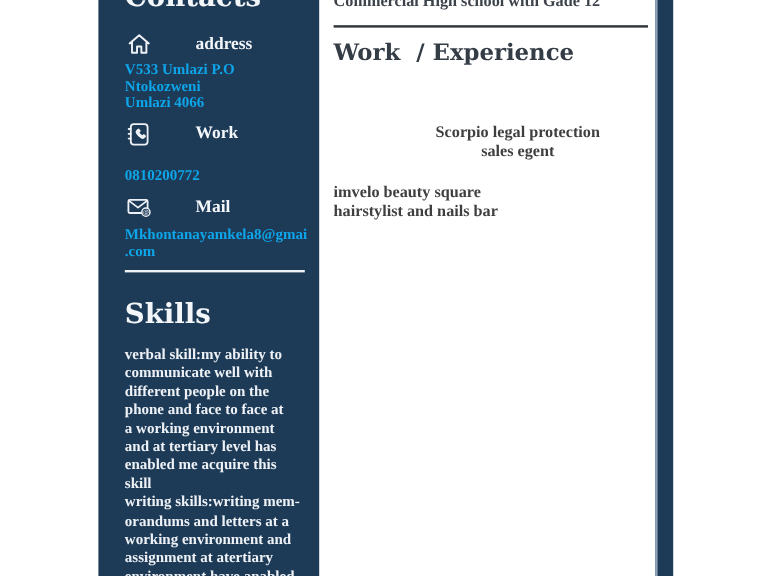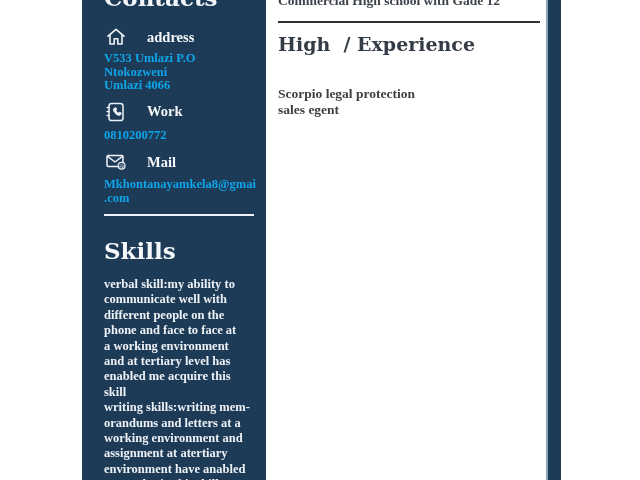--- a/index.html
+++ b/index.html
@@ -24,39 +24,39 @@
   .sidebar-title {
     font-family: "DejaVu Serif", "Liberation Serif", serif;
     font-weight: 700;
     font-size: 23px;
     line-height: 24px;
     margin-top: -14px;
     color: #f4f7fa;
     white-space: pre;
   }
   .contact-row {
-    display: flex; align-items: center; gap: 19px;
+    display: flex; align-items: center; gap: 35px;
     margin-top: 15px;
   }
   .contact-row.phone { margin-top: 7px; }
   .contact-row.mail  { margin-top: 8px; }
   .contact-label {
     font-weight: 700;
     font-size: 14.5px;
     color: #f4f7fa;
   }
   .contact-value {
     margin-top: 3px;
     font-weight: 700;
     font-size: 12.5px;
     line-height: 13.5px;
     white-space: pre-line;
     color: #0ea5e9;
   }
-  .contact-value.phone { margin-top: 5px; }
+  .contact-value.phone { margin-top: 16px; }
   .contact-value.mail  { margin-top: 4px; }
   .icon-box { width: 24px; height: 24px; flex: 0 0 24px; }
   .icon-box svg { display: block; }
 
   .sidebar-divider {
     margin-top: 9px;
     width: 150px; height: 2px;
     background: #eef2f6;
   }
   .skills-title {
@@ -107,21 +107,21 @@
     color: #343c46;
     white-space: pre;
   }
   .work-entry {
     font-weight: 700;
     font-size: 13.5px;
     line-height: 15.5px;
     color: #3f3f3f;
     white-space: pre-line;
   }
-  .work-entry.first  { margin-top: 30px; }
+  .work-entry.first  { margin-top: 46px; text-align: center; }
   .work-entry.second { margin-top: 19px; }
 
   
   .right-strip {
     position: absolute; left: 546px; top: 0;
     width: 15px; height: 480px;
     background: #1d3a57;
     border-left: 2px solid #8fa5ba;
     box-sizing: border-box;
   }
@@ -193,22 +193,24 @@
 me to obtain this skill.
 interpersonal skill: my
 ability to speak,write and</div>
   </aside>
 
   <main class="main">
     <div class="education-line">Commercial High school with Gade 12</div>
 
     <div class="main-divider"></div>
 
-    <div class="work-title">High  / Experience</div>
+    <div class="work-title">Work  / Experience</div>
 
     <div class="work-entry first">Scorpio legal protection
 sales egent</div>
 
+    <div class="work-entry second">imvelo beauty square
+hairstylist and nails bar</div>
   </main>
 
   <div class="right-strip"></div>
 
 </div>
 
 </body></html>

